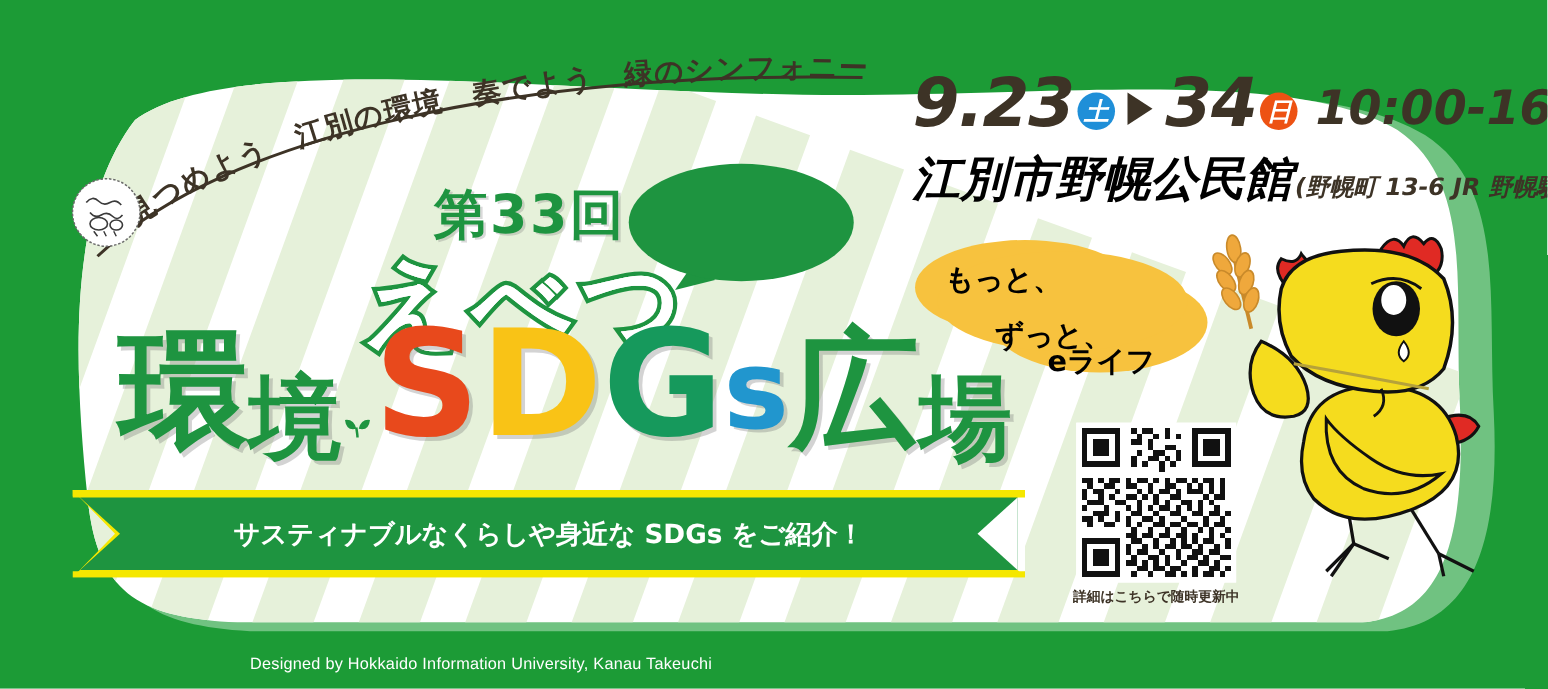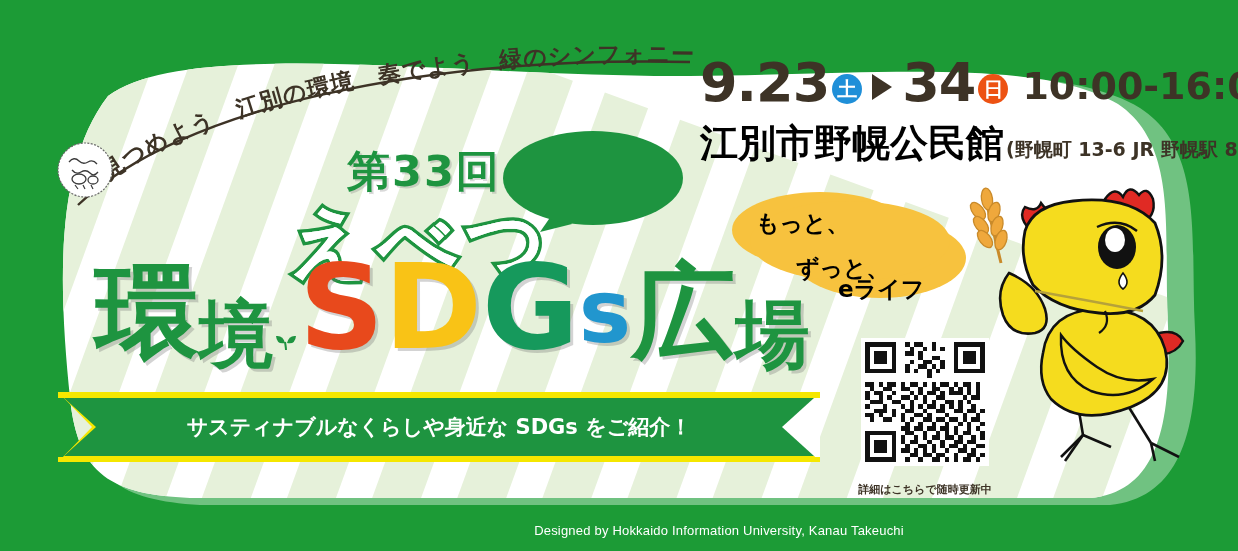--- a/index.html
+++ b/index.html
@@ -99,22 +99,22 @@
   #ribbon .txt{
     position:absolute;left:0;top:0;width:762px;height:70px;
     display:flex;align-items:center;justify-content:center;
     color:#ffffff;font-size:21px;font-weight:bold;
     font-family:"DejaVu Sans","Liberation Sans",sans-serif;
     letter-spacing:0px;white-space:nowrap;
   }
 
   
   #datebox{
-    position:absolute;left:700px;top:56px;width:500px;height:110px;
-    color:#3D3326;white-space:nowrap;
+    position:absolute;left:730px;top:56px;width:500px;height:110px;
+    color:#3D3326;white-space:nowrap;font-style:italic;
   }
   #dateline{
     position:absolute;left:0;top:0;
     display:flex;align-items:center;white-space:nowrap;
   }
   .bignum{
     font-size:54px;font-weight:bold;letter-spacing:-1px;
     font-family:"DejaVu Sans","Liberation Sans",sans-serif;
     line-height:1;
   }
@@ -152,31 +152,31 @@
   }
   #yb1{left:26px;top:22px;}
   #yb2{left:66px;top:55px;margin-top:12px;}
   #yb3{left:108px;top:88px;}
 
   
   #qrbox{position:absolute;left:852px;top:338px;width:146px;height:130px;}
   #qr{width:128px;height:128px;display:block;margin:0 auto;background:#fff;}
   #qrcap{
     text-align:center;font-size:11px;color:#3D3326;font-weight:bold;
-    margin-top:16px;white-space:nowrap;
+    margin-top:4px;white-space:nowrap;
     font-family:"DejaVu Sans","Liberation Sans",sans-serif;
   }
 
   
   #chick{position:absolute;left:965px;top:185px;width:250px;height:295px;}
 
   
   #credit{
     position:absolute;left:0;bottom:13px;width:1238px;
-    text-align:center;color:#ffffff;font-size:13px;
+    color:#ffffff;font-size:13px;
     letter-spacing:.2px;
     font-family:"Liberation Sans","DejaVu Sans",sans-serif;
   }
   #credit span{margin-left:200px;}
 </style>
 </head>
 <body>
 
 <div id="poster">
 

